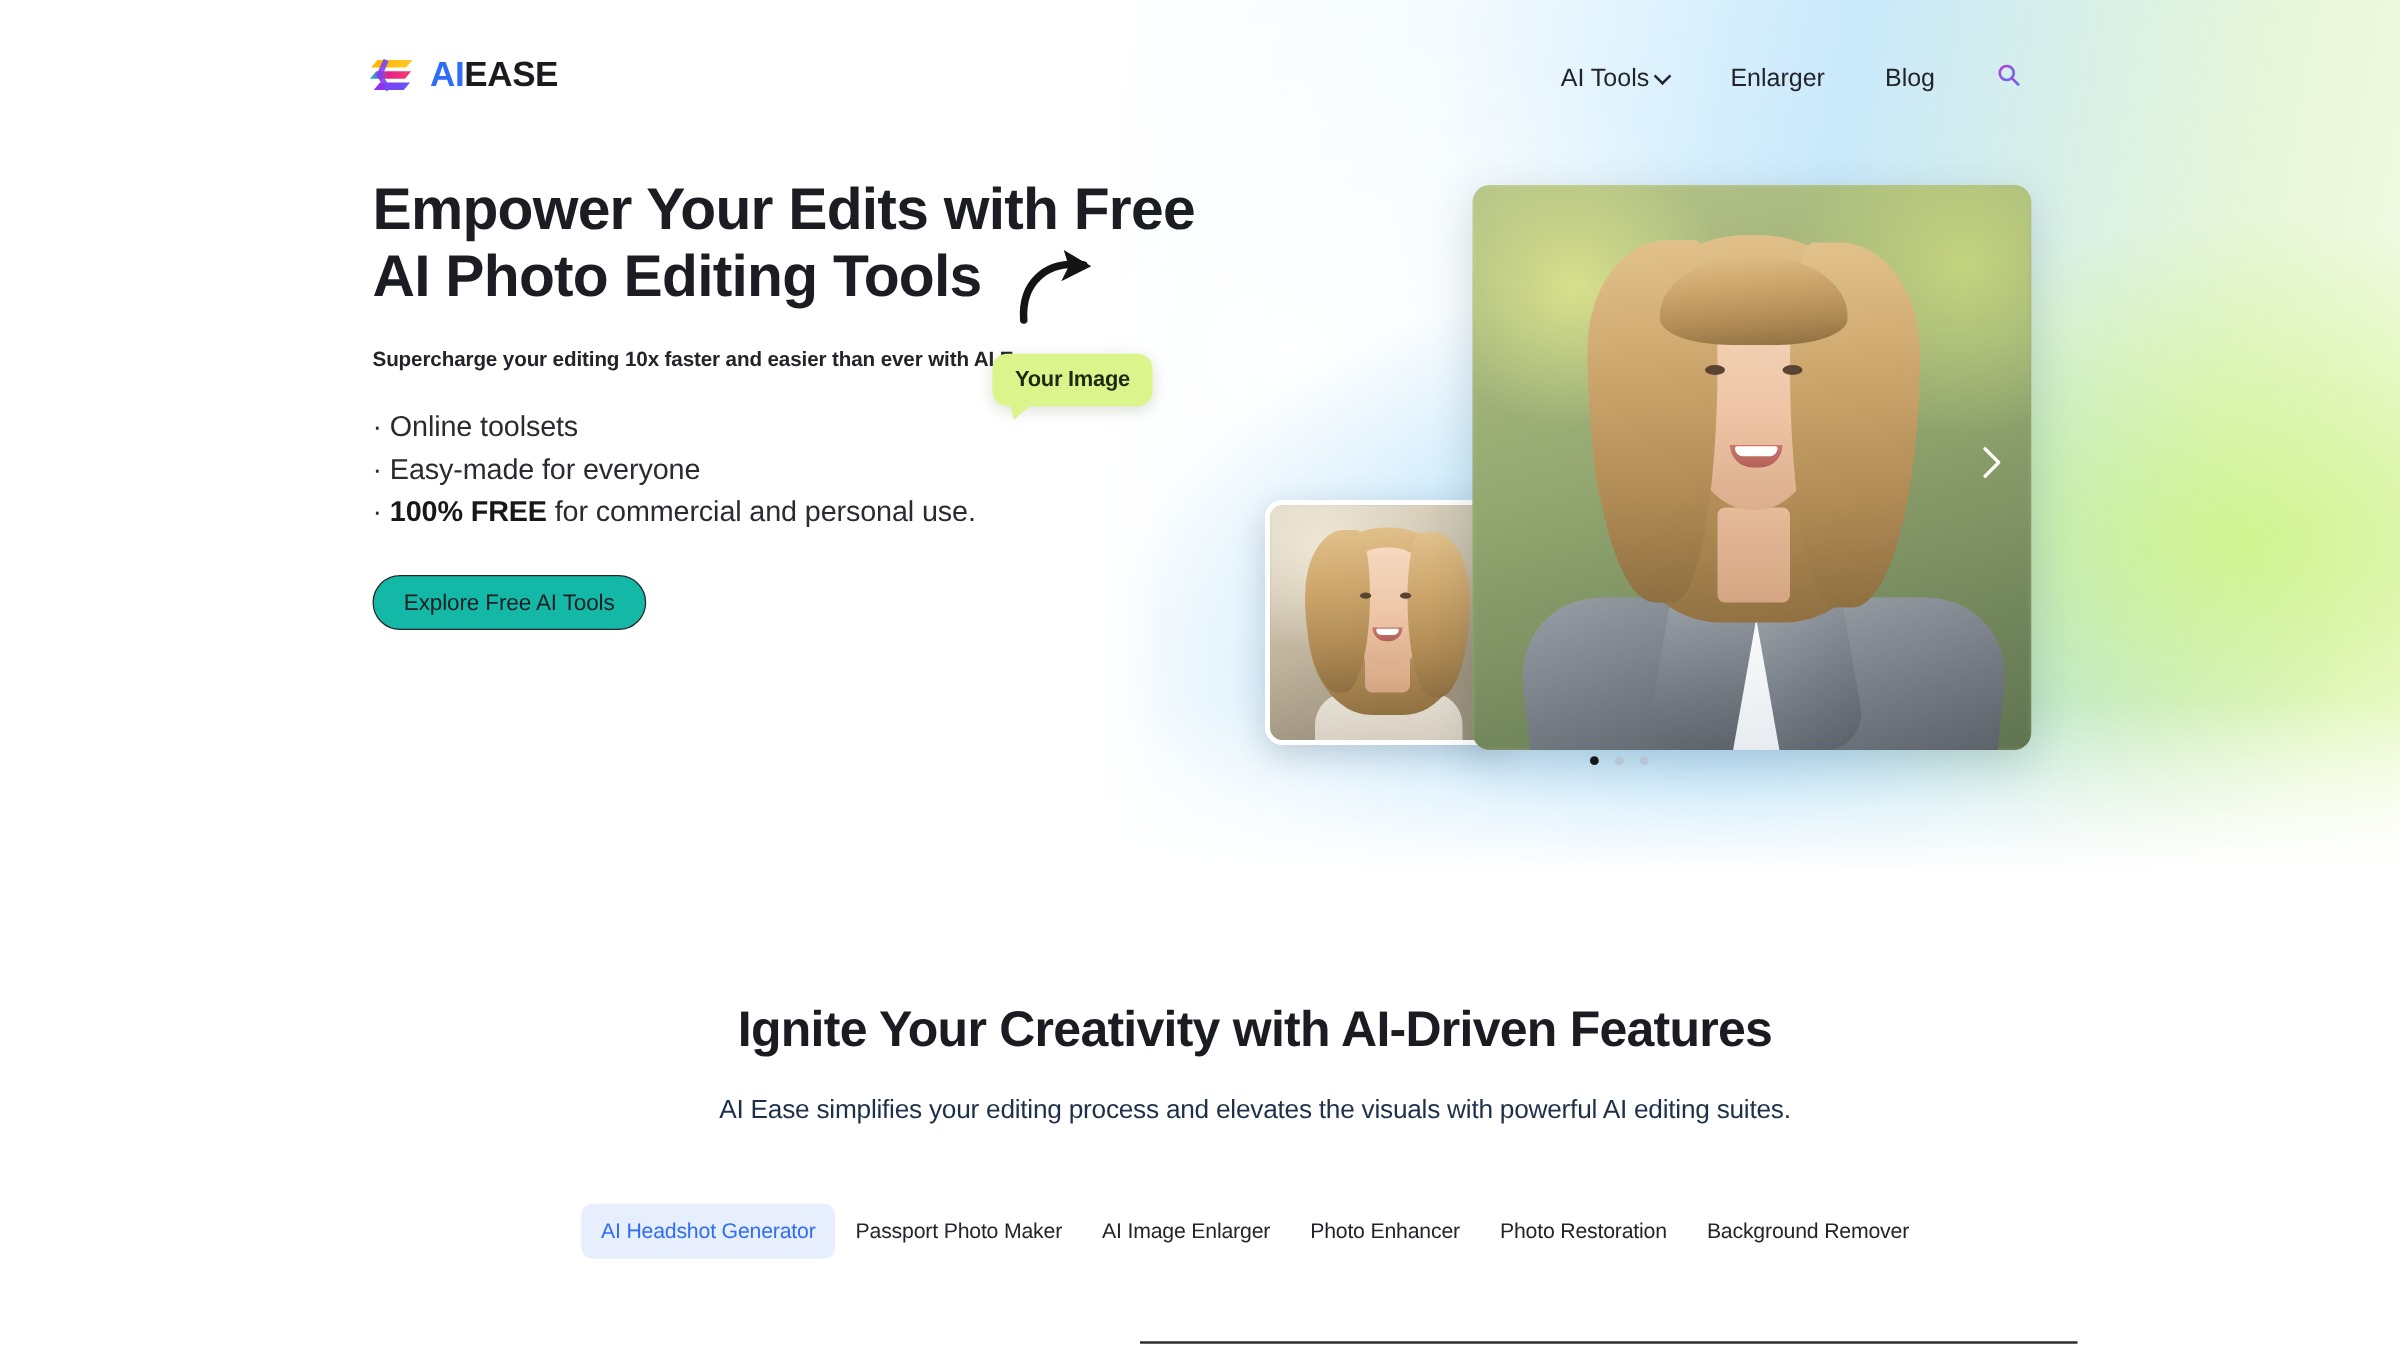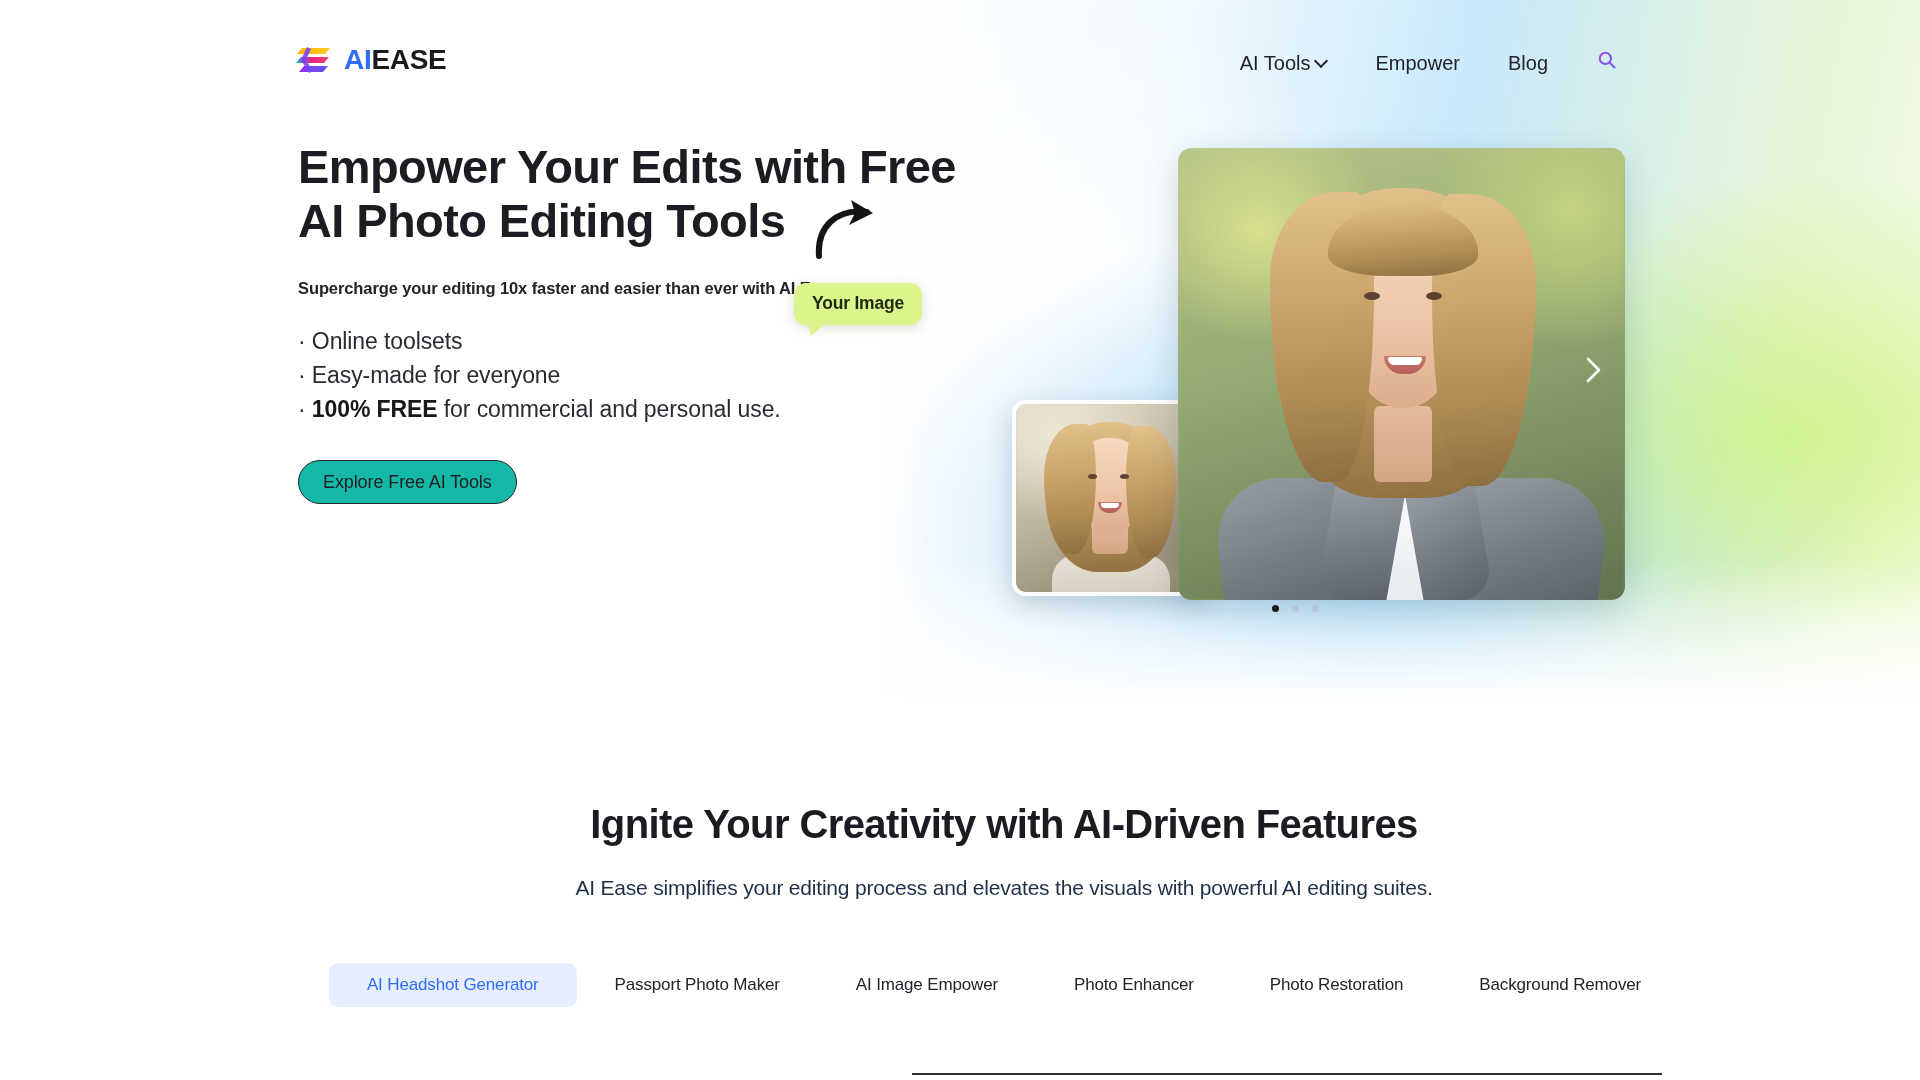--- a/index.html
+++ b/index.html
@@ -154,21 +154,21 @@
     letter-spacing:-0.6px; line-height:1.2;
   }
   .feat-sub {
     margin-top:28px; text-align:center; font-size:21px; color:#1e3048;
     letter-spacing:-0.2px;
   }
   .tabs {
     margin-top:63px; display:flex; align-items:center; justify-content:center; gap:0;
   }
   .tab {
-    font-size:17px; color:#23242a; padding:12px 38px; border-radius:9px;
+    font-size:17px; color:#23242a; padding:12px 16px; border-radius:9px;
     cursor:pointer; white-space:nowrap; letter-spacing:-0.15px;
   }
   .tab.active { background:#e7efff; color:#2f6df6; }
   .panel-top {
     position:absolute; left:868px; top:273px; width:750px; height:2px;
     background:#2e2f34;
   }
 </style>
 </head>
 <body>
@@ -203,21 +203,21 @@
       </span>
       <span class="brand-text"><span class="brand-ai">AI</span><span class="brand-ease">EASE</span></span>
     </div>
 
     <div class="nav">
       <div class="nav-item">
         <span>AI Tools</span>
         <span class="chev"></span>
       </div>
       <div class="nav-item">
-        <span>Empower</span>
+        <span>Enlarger</span>
       </div>
       <div class="nav-item">
         <span>Blog</span>
       </div>
       <div class="search-btn">
         <svg width="20" height="20" viewBox="0 0 20 20">
           <defs>
             <linearGradient id="sg" x1="0" y1="0" x2="1" y2="1">
               <stop offset="0" stop-color="#b840d8"></stop>
                 <stop offset="1" stop-color="#5b6ef5"></stop>
@@ -315,21 +315,21 @@
     <span class="dot"></span>
   </div>
 
   <div class="features">
     <h2 class="feat-title">Ignite Your Creativity with AI-Driven Features</h2>
     <p class="feat-sub">AI Ease simplifies your editing process and elevates the visuals with powerful AI editing suites.</p>
 
     <div class="tabs">
       <div class="tab active">AI Headshot Generator</div>
       <div class="tab">Passport Photo Maker</div>
-      <div class="tab">AI Image Empower</div>
+      <div class="tab">AI Image Enlarger</div>
       <div class="tab">Photo Enhancer</div>
       <div class="tab">Photo Restoration</div>
       <div class="tab">Background Remover</div>
     </div>
 
     <div class="panel-top"></div>
   </div>
 
 </div>
 

